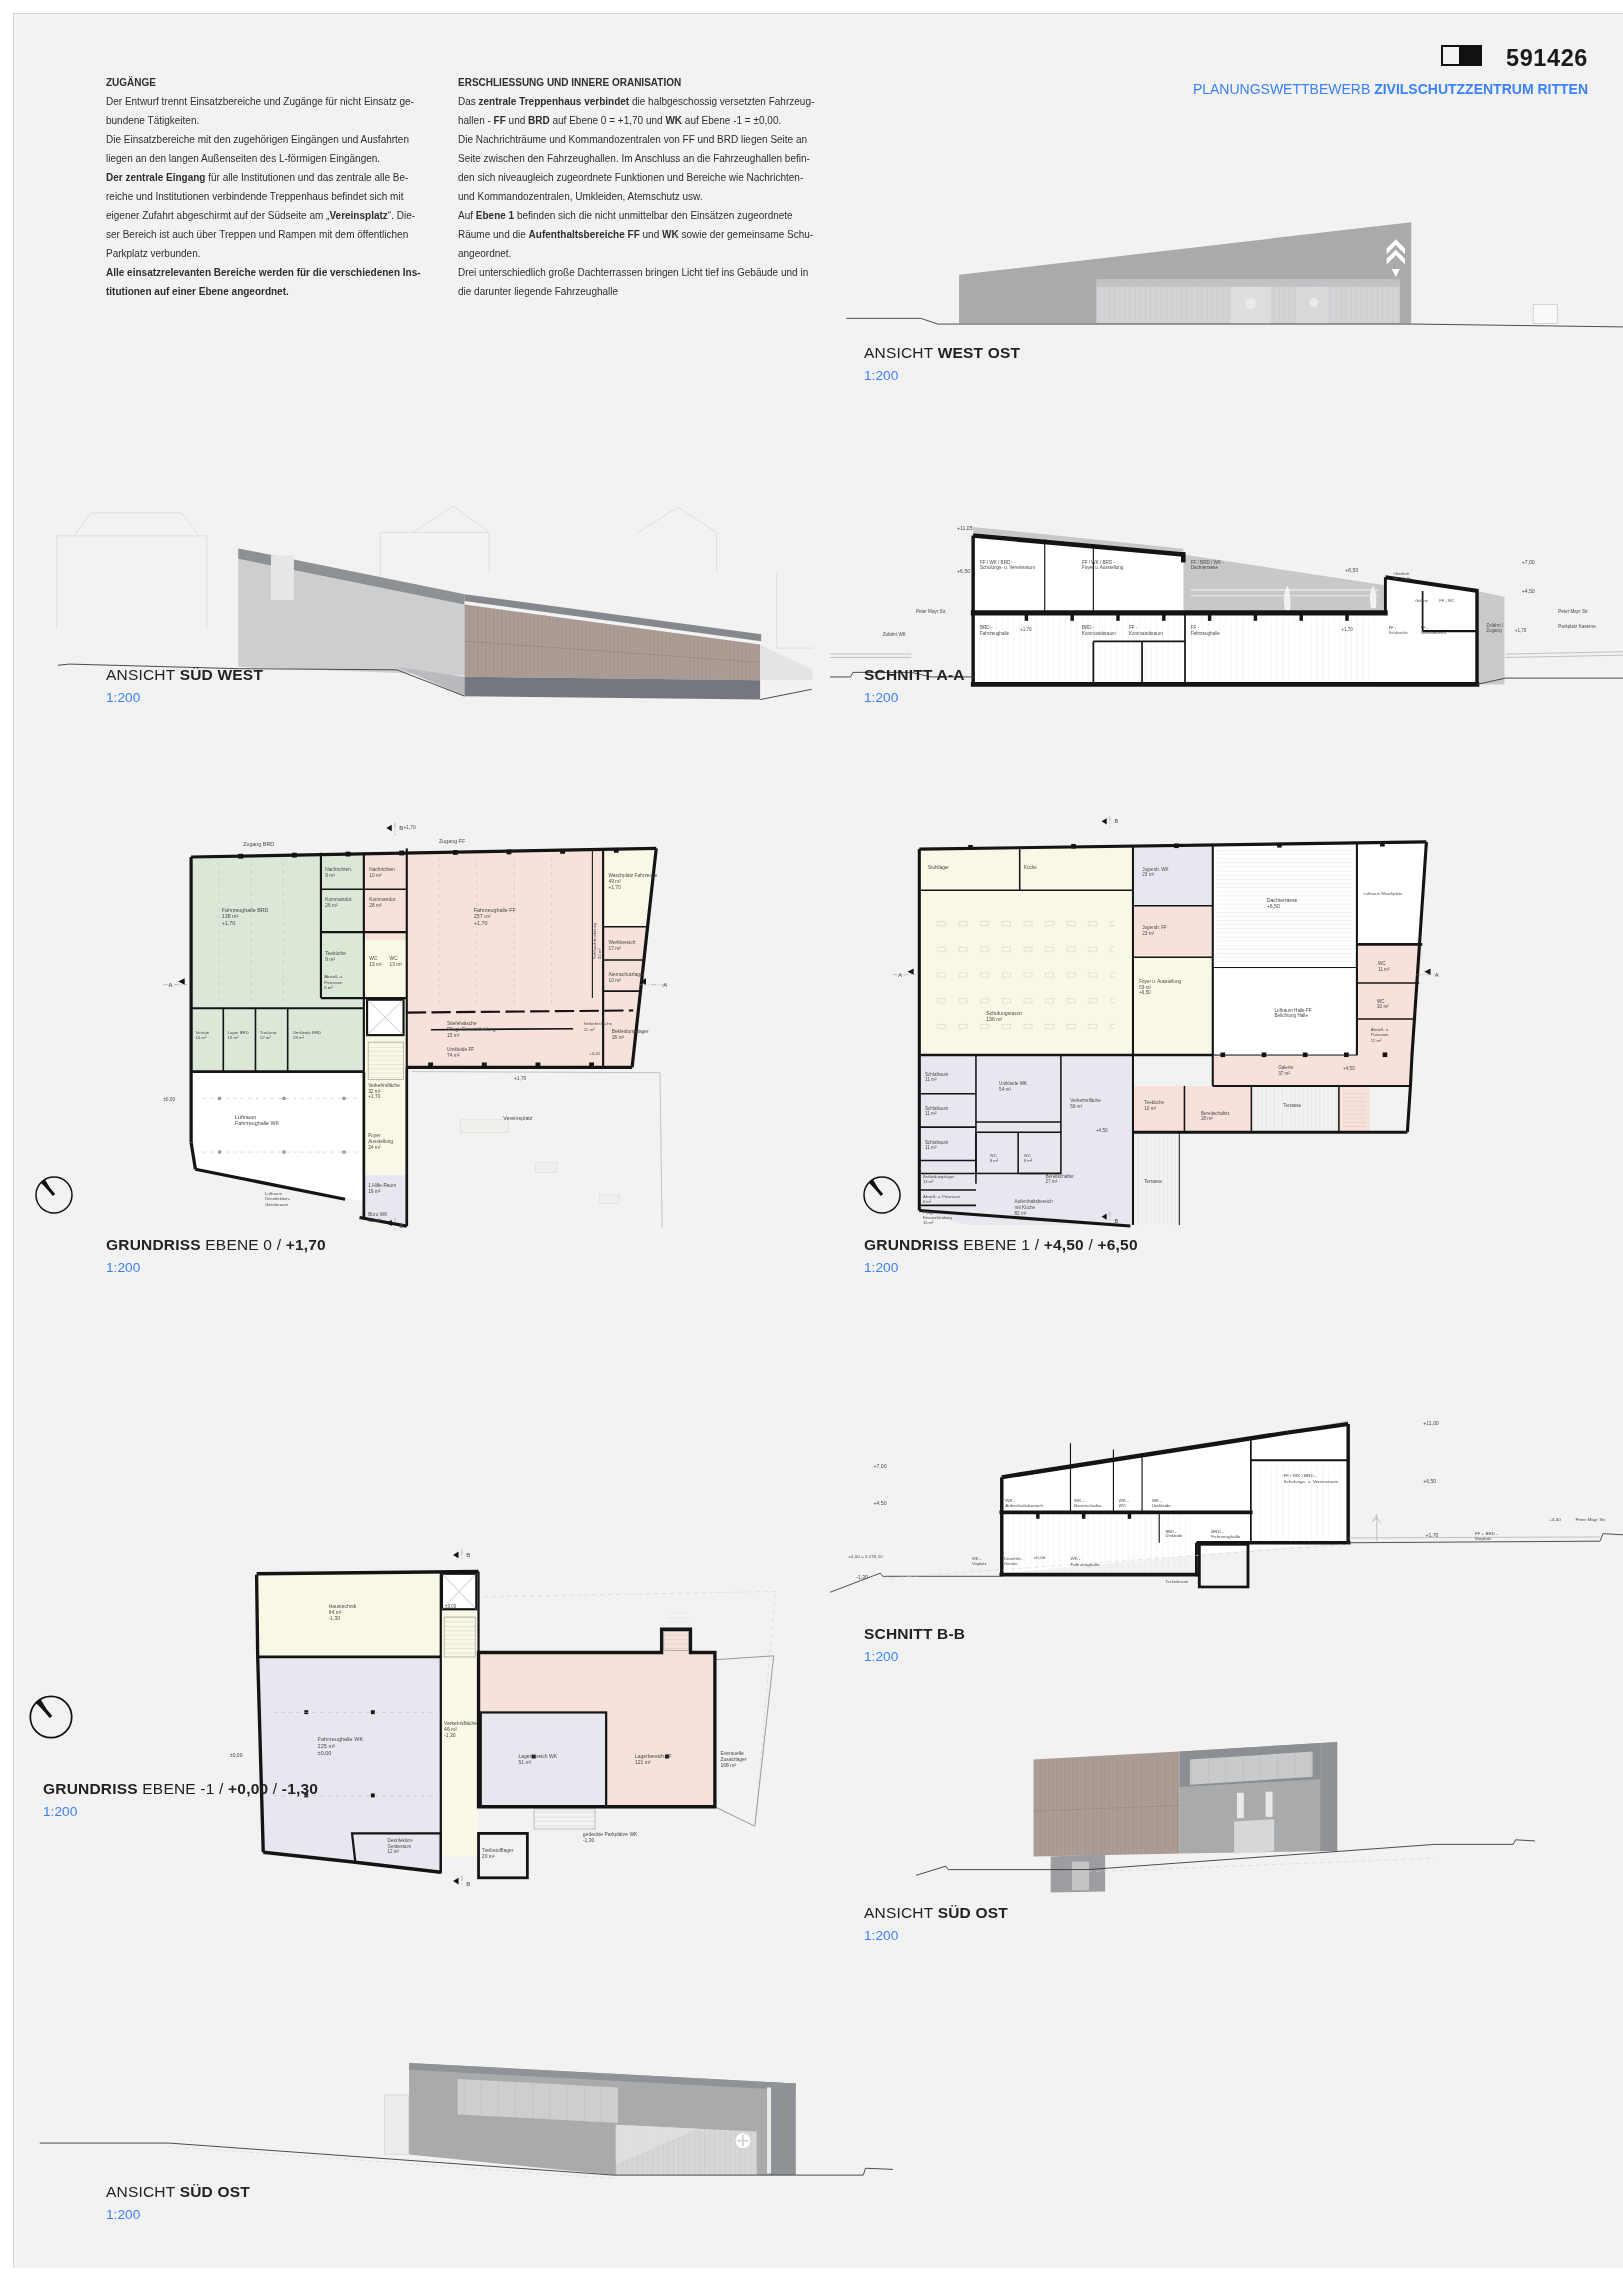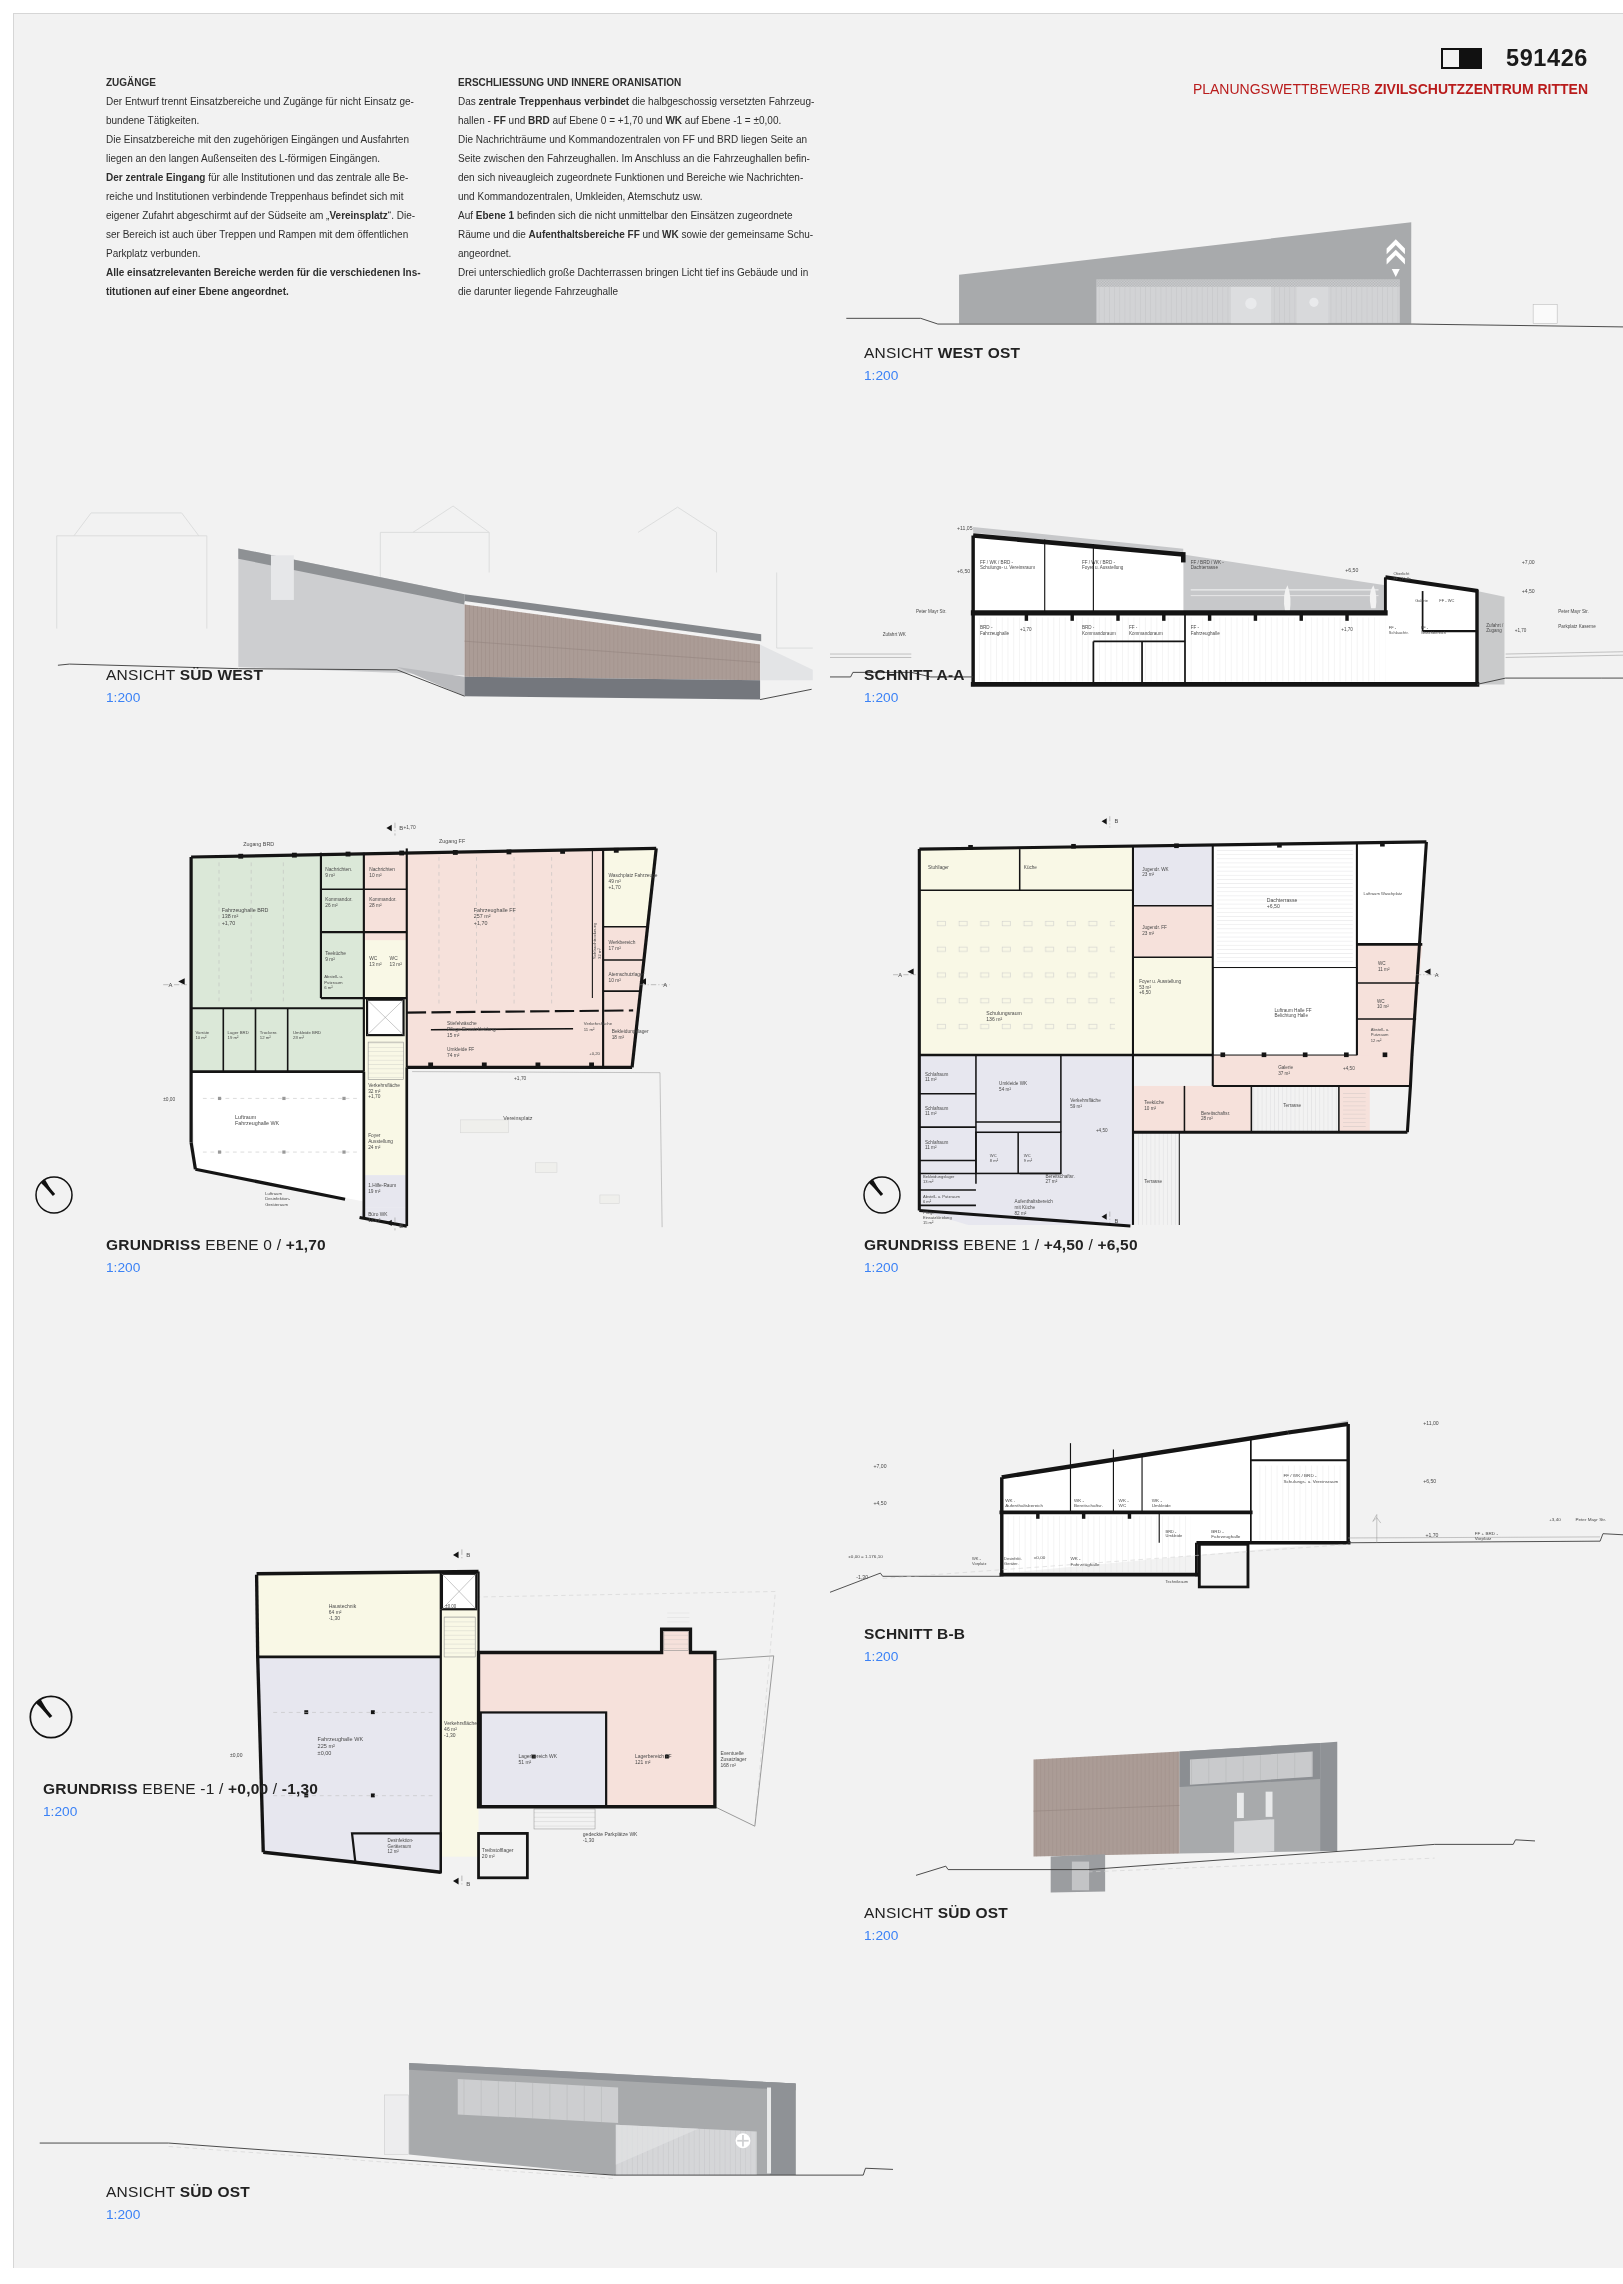--- a/index.html
+++ b/index.html
@@ -7,25 +7,25 @@
     --plan_green:#dbe8d8; --plan_pink:#f6e1db; --plan_cream:#f9f8e6; --plan_lavender:#e7e7ef;
     --wall:#141414; --elev_gray:#a8aaac; --elev_gray_light:#c9cacc; --elev_gray_dark:#8e9194;
     --elev_base:#74777d; --elev_brown:#ab9c96; --door_gray:#d2d3d5; --context:#d8d9da; --section_gray:#c7c8ca;
   }
   html,body{margin:0;padding:0}
   body{width:1624px;height:2284px;position:relative;background:var(--paper);
        font-family:"Liberation Sans",sans-serif;color:var(--ink);overflow:hidden}
   .board{position:absolute;left:12.6px;top:12.6px;width:1611px;height:2254px;background:var(--board);
          border-left:0.6px solid #d6d6d6;border-top:0.6px solid #d6d6d6}
   .hdr{position:absolute;top:45px;right:36px;text-align:right}
-  .hdr-code{font-size:23.5px;font-weight:700;letter-spacing:0.6px;display:flex;align-items:center;justify-content:flex-end;gap:24px}
+  .hdr-code{font-size:23.5px;font-weight:700;letter-spacing:0.6px;display:flex;justify-content:flex-end;gap:24px}
   .logo{display:inline-flex}
   .logo .sq{width:20.6px;height:20.6px;border:2.3px solid #111;box-sizing:border-box}
   .logo .sq.b{background:#111}
-  .hdr-sub{font-size:14px;margin-top:9.2px;color:#b91c1c}
+  .hdr-sub{font-size:14px;margin-top:9.2px;color:#3b82f6}
   .hdr-sub .b{font-weight:700}
   .textcol{position:absolute;font-size:10px;line-height:19px;color:#2e2e2e}
   .tline{white-space:nowrap;min-height:19px}
   .b{font-weight:700}
   .caption{position:absolute;color:#222}
   .cap-title{font-size:15.5px;letter-spacing:0.2px;white-space:nowrap}
   .cap-scale{font-size:13.7px;margin-top:5.7px;color:#3b82f6}
   svg.draw{position:absolute;overflow:visible}
   svg text{fill:var(--label);font-family:"Liberation Sans",sans-serif}
   .gl{stroke:#3c3c3c;stroke-width:1.6;fill:none}

